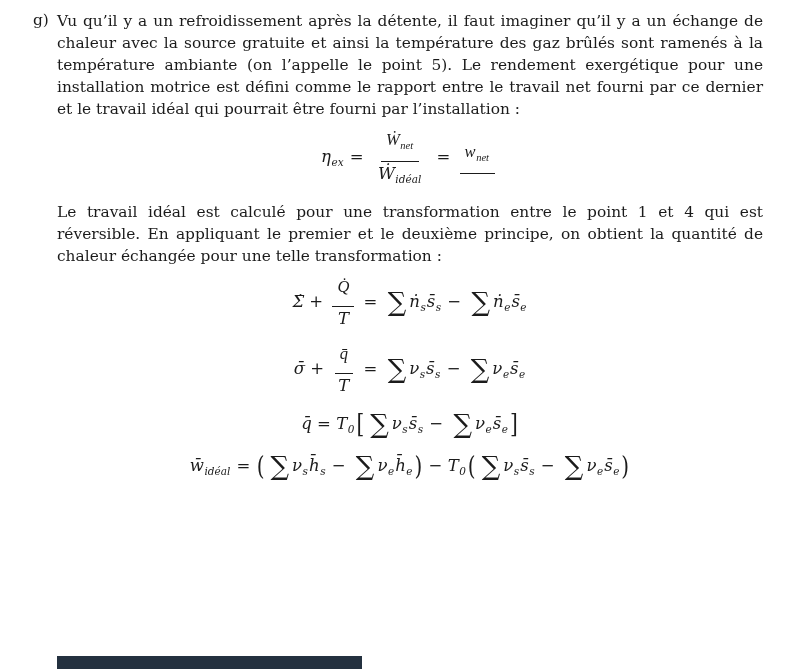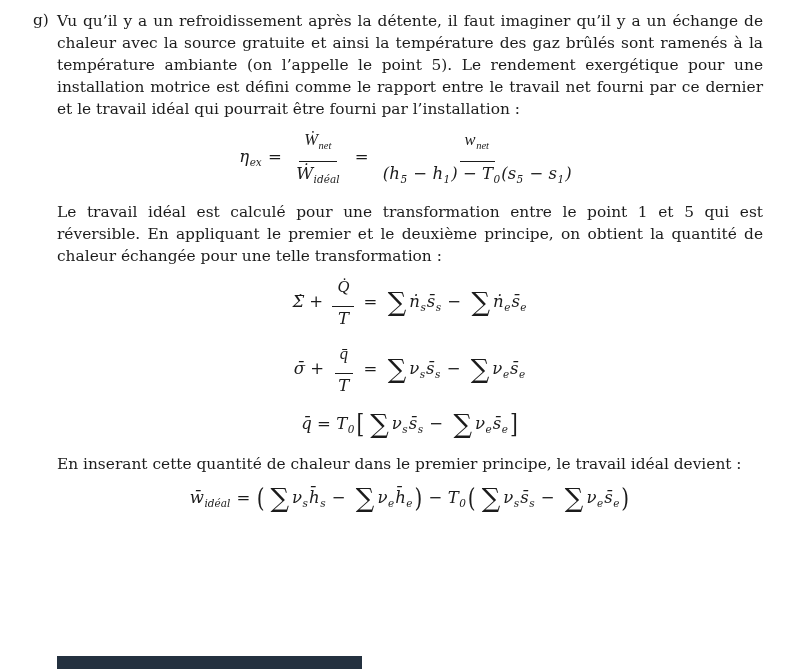--- a/index.html
+++ b/index.html
@@ -45,40 +45,38 @@
     <div class="item-label">g)</div>
     <div class="item-body">
 
       <p class="para">Vu qu’il y a un refroidissement après la détente, il faut imaginer qu’il y a un échange de chaleur avec la source gratuite et ainsi la température des gaz brûlés sont ramenés à la température ambiante (on l’appelle le point 5).  Le rendement exergétique pour une installation motrice est défini comme le rapport entre le travail net fourni par ce dernier et le travail idéal qui pourrait être fourni par l’installation :</p>
 
       <div class="equation"><span class="mi">η</span><span class="msub">ex</span><span class="mi"> = </span><span class="mfrac">
             <span class="mnum"><span class="mi">Ẇ</span><span class="msub">net</span></span>
             <span class="mden"><span class="mi">Ẇ</span><span class="msub">idéal</span></span>
           </span><span class="mi"> = </span><span class="mfrac">
             <span class="mnum"><span class="mi">w</span><span class="msub">net</span></span>
-            <span class="mden"><span class="mi">(h</span><span class="msub">5</span><span class="mi"> − h</span><span class="msub">1</span><span class="mi">) − T</span><span class="msub">0</span><span class="mi">(s</span><span class="msub">5</span><span class="mi"> − s</span><span class="msub">1</span><span class="mi">)</span></span>
           </span></div>
 
-      <p class="para">Le travail idéal est calculé pour une transformation entre le point 1 et 5 qui est réversible. En appliquant le premier et le deuxième principe, on obtient la quantité de chaleur échangée pour une telle transformation :</p>
+      <p class="para">Le travail idéal est calculé pour une transformation entre le point 1 et 4 qui est réversible. En appliquant le premier et le deuxième principe, on obtient la quantité de chaleur échangée pour une telle transformation :</p>
 
       <div class="equation"><span class="mi">Σ̇ + </span><span class="mfrac">
             <span class="mnum"><span class="mi">Q̇</span></span>
             <span class="mden"><span class="mi">T</span></span>
           </span><span class="mi"> = </span><span class="msum">∑</span><span class="mi">ṅ</span><span class="msub">s</span><span class="mi">s̄</span><span class="msub">s</span><span class="mi"> − </span><span class="msum">∑</span><span class="mi">ṅ</span><span class="msub">e</span><span class="mi">s̄</span><span class="msub">e</span></div>
 
 
       <div class="equation"><span class="mi">σ̄ + </span><span class="mfrac">
             <span class="mnum"><span class="mi">q̄</span></span>
             <span class="mden"><span class="mi">T</span></span>
           </span><span class="mi"> = </span><span class="msum">∑</span><span class="mi">ν</span><span class="msub">s</span><span class="mi">s̄</span><span class="msub">s</span><span class="mi"> − </span><span class="msum">∑</span><span class="mi">ν</span><span class="msub">e</span><span class="mi">s̄</span><span class="msub">e</span></div>
 
 
       <div class="equation"><span class="mi">q̄ = T</span><span class="msub">0</span><span class="mbig">[</span><span class="msum">∑</span><span class="mi">ν</span><span class="msub">s</span><span class="mi">s̄</span><span class="msub">s</span><span class="mi"> − </span><span class="msum">∑</span><span class="mi">ν</span><span class="msub">e</span><span class="mi">s̄</span><span class="msub">e</span><span class="mbig">]</span></div>
 
-      <p class="para">En inserant cette quantité de chaleur dans le premier principe, le travail idéal devient :</p>
 
       <div class="equation"><span class="mi">w̄</span><span class="msub">idéal</span><span class="mi"> = </span><span class="mbig">(</span><span class="msum">∑</span><span class="mi">ν</span><span class="msub">s</span><span class="mi">h̄</span><span class="msub">s</span><span class="mi"> − </span><span class="msum">∑</span><span class="mi">ν</span><span class="msub">e</span><span class="mi">h̄</span><span class="msub">e</span><span class="mbig">)</span><span class="mi"> − T</span><span class="msub">0</span><span class="mbig">(</span><span class="msum">∑</span><span class="mi">ν</span><span class="msub">s</span><span class="mi">s̄</span><span class="msub">s</span><span class="mi"> − </span><span class="msum">∑</span><span class="mi">ν</span><span class="msub">e</span><span class="mi">s̄</span><span class="msub">e</span><span class="mbig">)</span></div>
 
 
     </div>
   </div>
 
   <div class="artifact-bar" style="background: rgb(36, 49, 63);"></div>
 </div>
 

